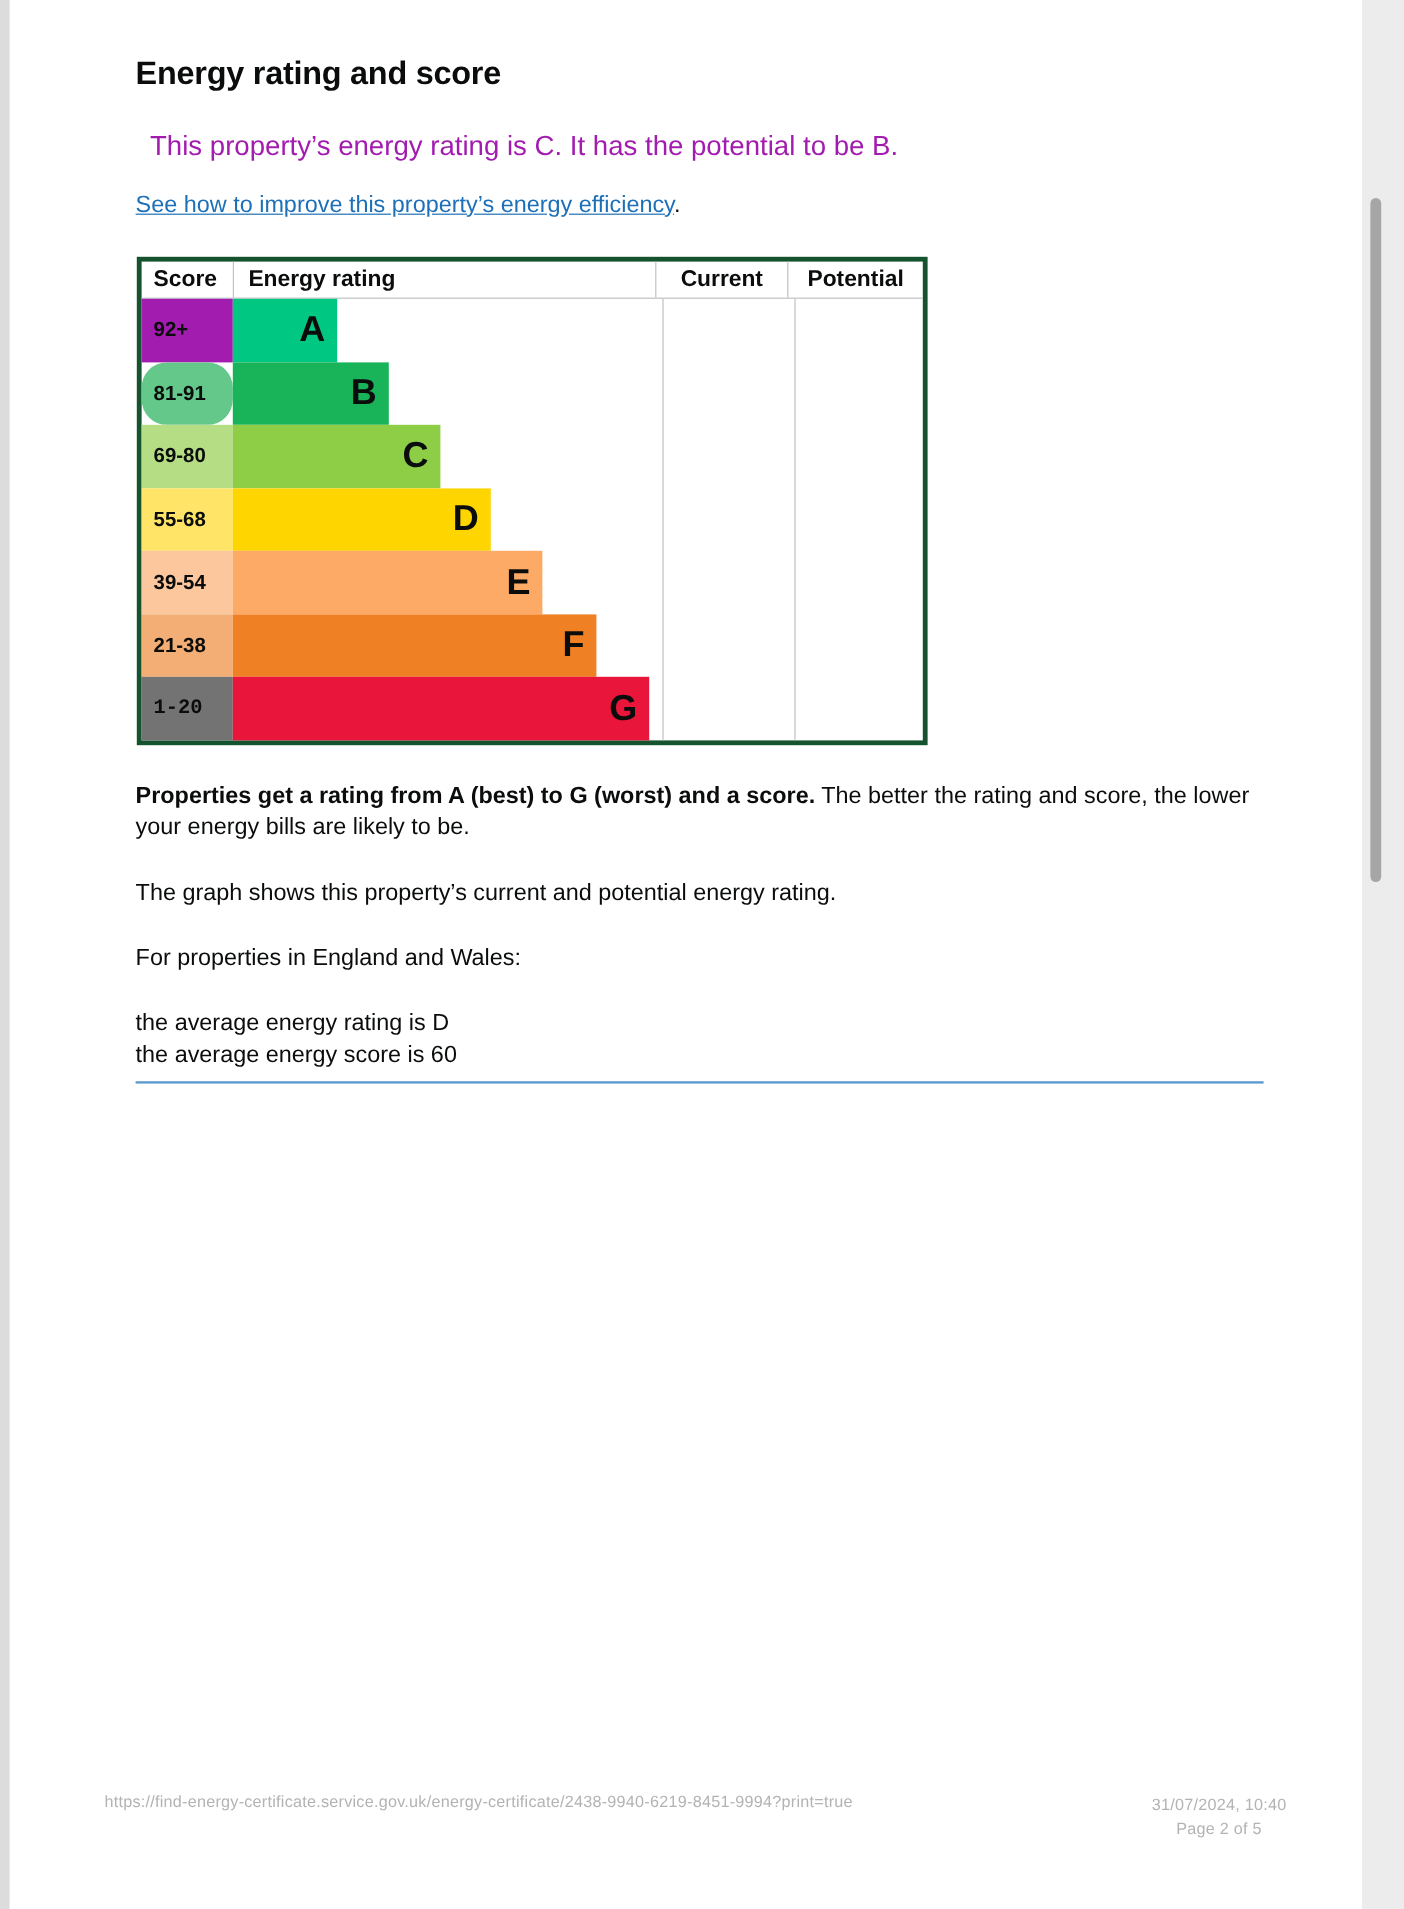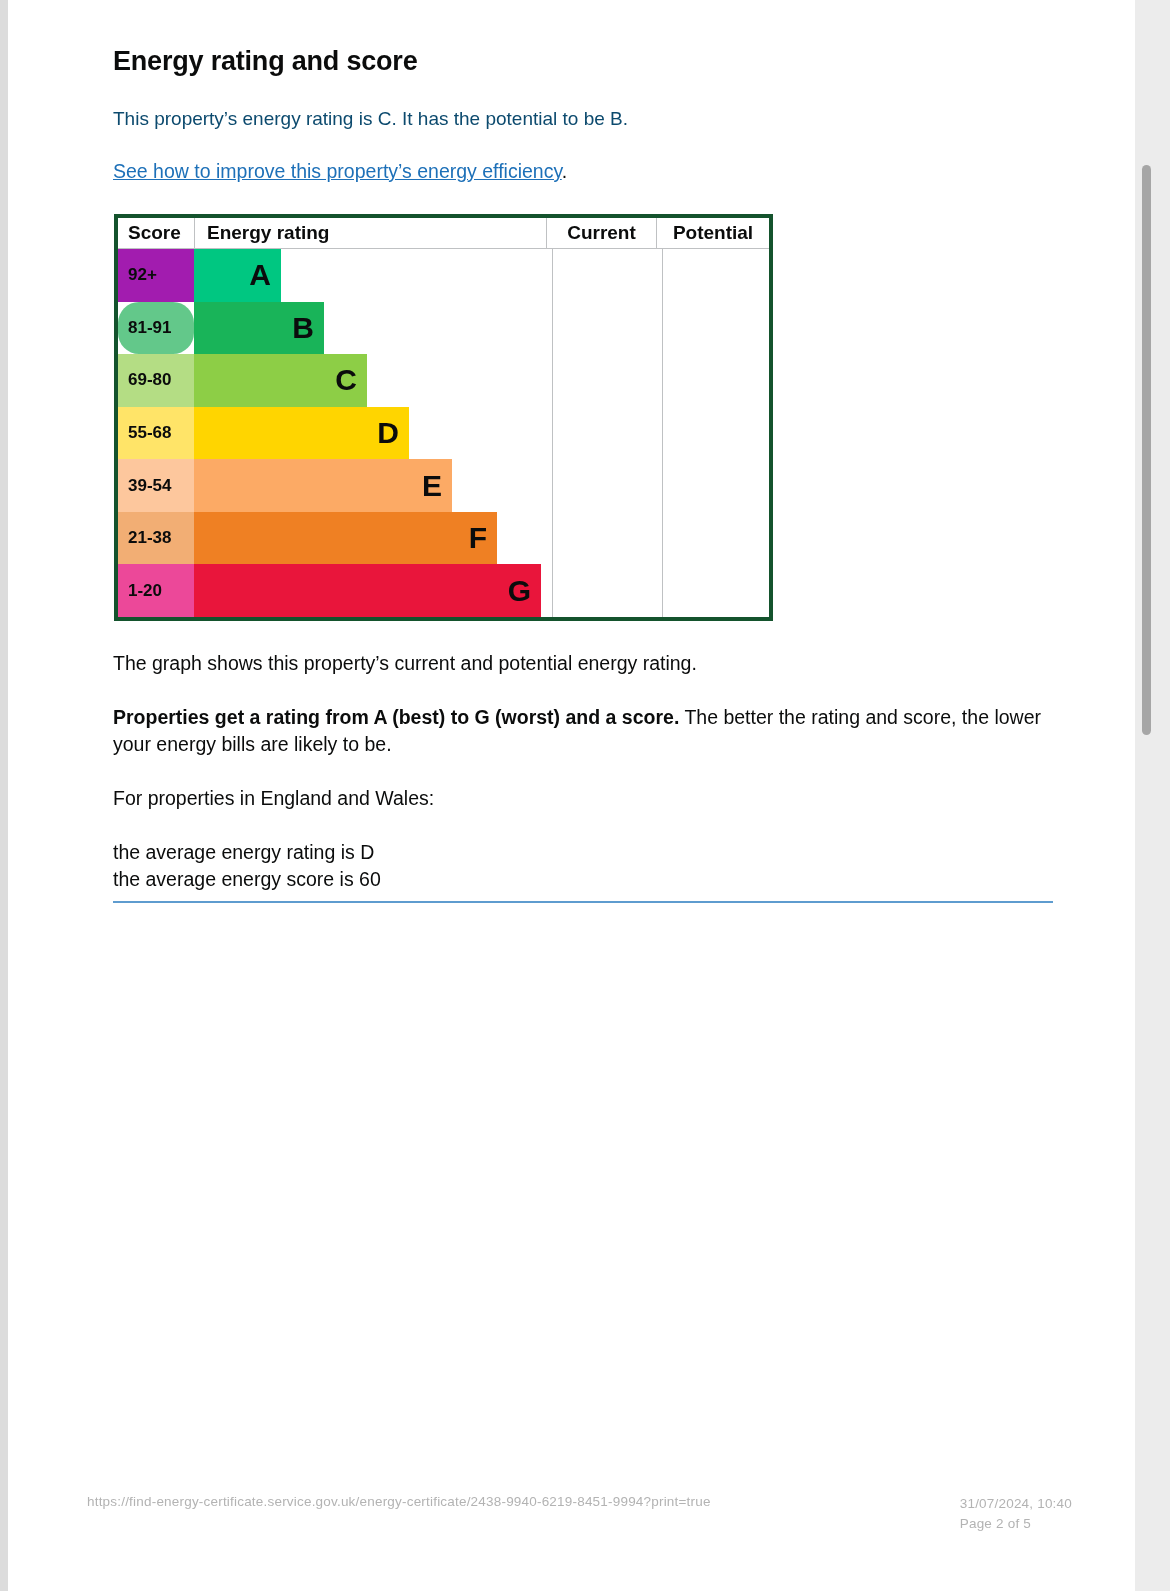--- a/index.html
+++ b/index.html
@@ -67,24 +67,24 @@
     margin: 0;
     position: absolute;
     top: 46px;
     left: 8px;
     letter-spacing: -0.2px;
   }
 
   p.intro {
     position: absolute;
     top: 106px;
-    left: 8px;
+    left: 20px;
     margin: 0;
-    font-size: 19px;
-    color: #0c4a6e;
+    font-size: 23px;
+    color: #a21caf;
     line-height: 1.35;
   }
 
   .link-row {
     position: absolute;
     top: 160px;
     left: 8px;
     font-size: 19.5px;
     color: #0b0c0c;
   }
@@ -225,21 +225,21 @@
     font-size: 13.5px;
     color: #b3b3b3;
     letter-spacing: 0.2px;
   }
   .footer-right {
     position: absolute;
     right: 63px;
     top: 1494px;
     font-size: 13.5px;
     color: #b3b3b3;
-    text-align: left;
+    text-align: center;
     line-height: 1.45;
     letter-spacing: 0.2px;
   }
 </style>
 </head>
 <body>
 
 <div class="viewport">
   <div class="right-gutter"></div>
   <div class="scrollbar-track"></div>
@@ -283,34 +283,34 @@
               </div>
               <div class="epc-row">
                 <div class="score-cell" style="background: rgb(253, 199, 157);">39-54</div>
                 <div class="bar" style="background: rgb(252, 170, 101); width: 258px;">E</div>
               </div>
               <div class="epc-row">
                 <div class="score-cell" style="background: rgb(242, 174, 116);">21-38</div>
                 <div class="bar" style="background: rgb(239, 128, 35); width: 303px;">F</div>
               </div>
               <div class="epc-row">
-                <div class="score-cell" style="background: #ec4899;">1-20</div>
+                <div class="score-cell" style="background: #737373; font-family: Liberation Mono, monospace;">1-20</div>
                 <div class="bar" style="background: rgb(233, 21, 59); width: 347px;">G</div>
               </div>
             </div>
 
           <div class="col-div d1"></div>
           <div class="col-div d2"></div>
 
         </div>
       </div>
 
       <div class="after">
+        <p><b>Properties get a rating from A (best) to G (worst) and a score.</b><span> The better the rating and score, the lower your energy bills are likely to be.</span></p>
         <p>The graph shows this property’s current and potential energy rating.</p>
-        <p><b>Properties get a rating from A (best) to G (worst) and a score.</b><span> The better the rating and score, the lower your energy bills are likely to be.</span></p>
         <p>For properties in England and Wales:</p>
         <p class="tight">the average energy rating is D</p>
         <p class="tight">the average energy score is 60</p>
       </div>
 
       <hr class="blue-rule">
     </div>
 
     <div class="footer-url">https://find-energy-certificate.service.gov.uk/energy-certificate/2438-9940-6219-8451-9994?print=true</div>
     <div class="footer-right">

